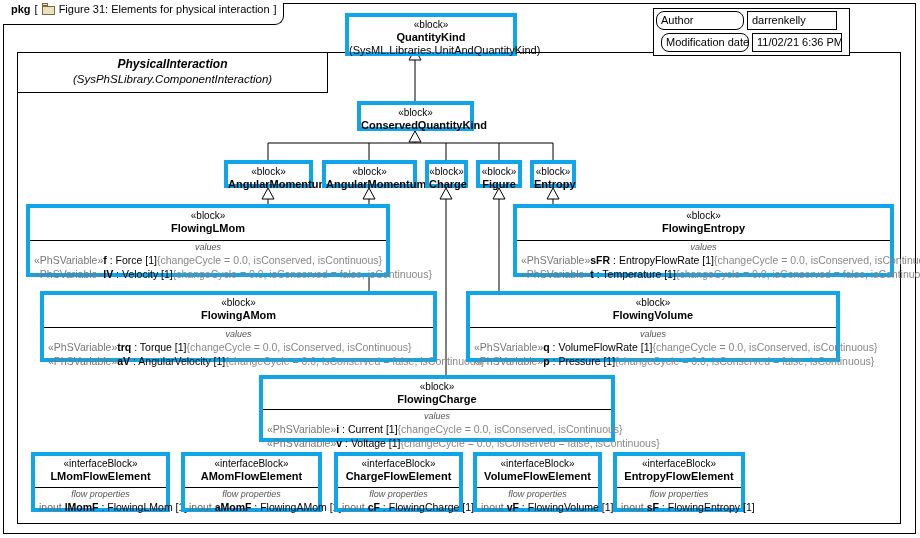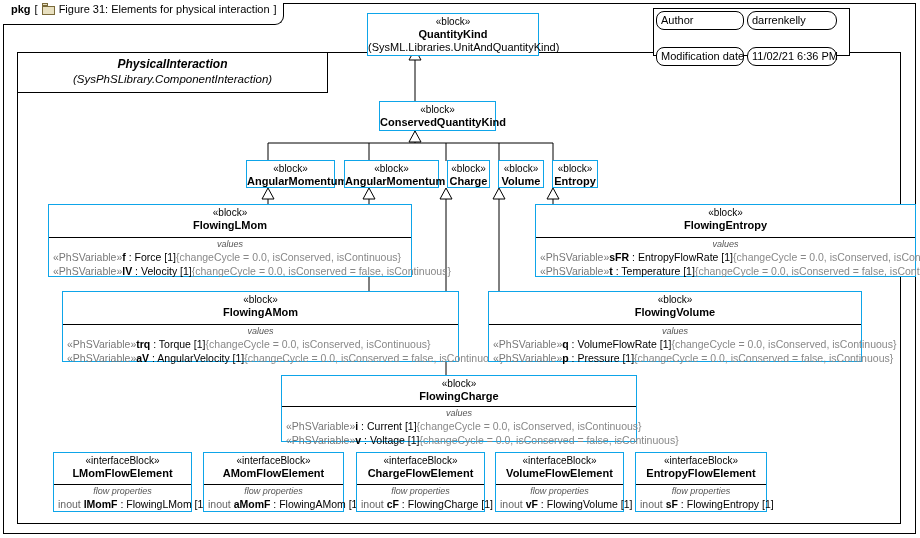--- a/index.html
+++ b/index.html
@@ -71,25 +71,24 @@
     width: 13px; height: 9px;
     background: #e8e0c0;
     border: 1px solid #7a6a3a;
     box-sizing: border-box;
   }
   .frame-title { font-size: 11px; }
 
   
   .box {
     position: absolute;
-    border: 1px solid #0ea5e9;
+    border: 4px solid #0ea5e9;
     box-sizing: border-box;
     background: #fff;
     z-index: 5;
-    margin-left: 22px;
   }
   .box .hdr {
     text-align: center;
     padding-top: 2px;
   }
   .stereo {
     font-size: 10px;
     line-height: 12px;
     color: #000;
     text-align: center;
@@ -174,22 +173,22 @@
     border: 1px solid #000;
     box-sizing: border-box;
     font-size: 11px;
     line-height: 15px;
     padding: 1px 4px;
     background: #fff;
     white-space: nowrap;
     height: 19px;
   }
   .info-cell.k { width: 88px; border-radius: 8px; }
-  .info-cell.v { width: 90px; margin-left: 3px; border-radius: 9px; }
-  .info-row + .info-row { margin-top: 17px; }
+  .info-cell.v { width: 90px; margin-left: 3px; }
+  .info-row + .info-row { margin-top: 3px; justify-content: center; }
 
   
   svg.links {
     position: absolute;
     left: 0; top: 0;
     width: 920px; height: 538px;
     z-index: 2;
     pointer-events: none;
   }
   svg.links line, svg.links path { stroke: #000; stroke-width: 1; fill: none; }
@@ -295,21 +294,21 @@
   <div class="box" style="left:425px; top:160px; width:43px; height:28px;">
     <div class="hdr">
       <div class="stereo">«block»</div>
       <div class="bname">Charge</div>
     </div>
   </div>
 
   <div class="box" style="left:476px; top:160px; width:46px; height:28px;">
     <div class="hdr">
       <div class="stereo">«block»</div>
-      <div class="bname">Volume</div>
+      <div class="bname">Figure</div>
     </div>
   </div>
 
   <div class="box" style="left:530px; top:160px; width:46px; height:28px;">
     <div class="hdr">
       <div class="stereo">«block»</div>
       <div class="bname">Entropy</div>
     </div>
   </div>
 

